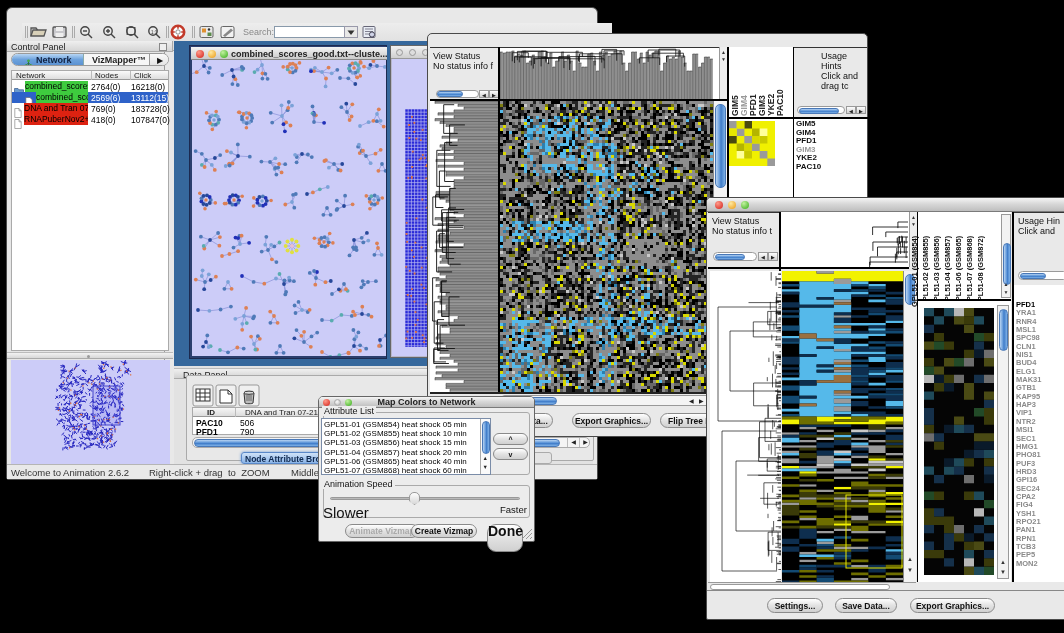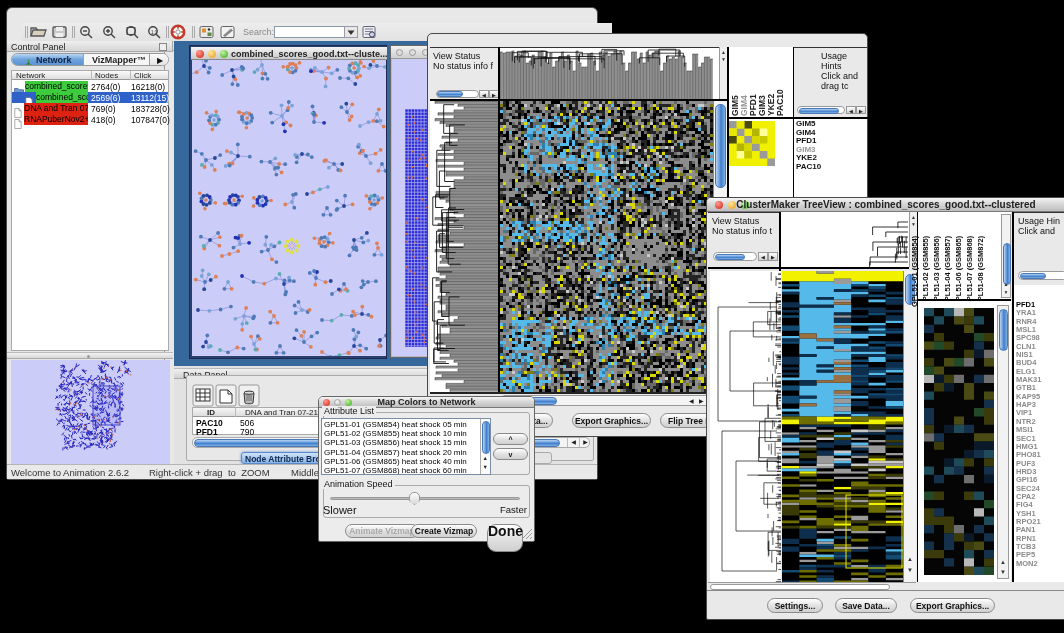--- a/index.html
+++ b/index.html
@@ -768,21 +768,20 @@
 <div class="btn" style="left:67px;top:379px;width:58px;height:15px;font-size:8.5px;line-height:14px;">Save Data...</div>
 <div class="btn" style="left:144px;top:379px;width:79px;height:15px;font-size:8.5px;line-height:14px;">Export Graphics...</div>
 <div class="btn" style="left:232px;top:379px;width:85px;height:15px;font-size:8.5px;line-height:14px;text-align:left;padding-left:7px;">Flip Tree Nodes</div>
 </div>
 
 <div class="win" id="tv2" style="left:706px;top:197px;width:374px;height:423px;border-radius:5px 5px 2px 2px;">
   <div class="tbar" style="height:14px;border-radius:4px 4px 0 0;">
     <div class="tl" style="left:8px;top:3px;width:8px;height:8px;background:radial-gradient(circle at 35% 30%,#ff9a8a,#e0443a 70%);"></div>
     <div class="tl" style="left:21px;top:3px;width:8px;height:8px;background:radial-gradient(circle at 35% 30%,#ffe9a0,#f0b03c 70%);"></div>
     <div class="tl" style="left:34px;top:3px;width:8px;height:8px;background:radial-gradient(circle at 35% 30%,#c2f2a0,#5fc040 70%);"></div>
-    <div class="abs" style="left:0;top:1px;width:358px;text-align:center;font-size:10px;font-weight:bold;color:#222;">ClusterMaker TreeView : combined_scores_good.txt--clustered</div>
   </div>
 
 <div class="pane" style="left:1px;top:14px;width:71px;height:55px;border-top:1px solid #333;">
   <div class="abs" style="left:4px;top:3px;font-size:9px;color:#111;line-height:10px;">View Status<br>No status info t</div>
   <div class="sbtrack" style="left:5px;top:39px;width:44px;height:9px;">
           <div class="sbthumb" style="left:1px;top:0.5px;width:30px;height:6.5px;"></div>
         </div>
   <div class="sbbtn" style="left:50px;top:39px;width:10px;height:9px;font-size:5px;line-height:9px;">◀</div>
   <div class="sbbtn" style="left:60px;top:39px;width:10px;height:9px;font-size:5px;line-height:9px;">▶</div>
 </div>
@@ -899,21 +898,21 @@
     <div class="abs" style="left:1.5px;top:36px;font-size:5.5px;color:#222;">▲</div>
     <div class="abs" style="left:1.5px;top:45px;font-size:5.5px;color:#222;">▼</div>
   </div>
 </div>
 <div class="btn" style="left:174px;top:36px;width:35px;height:12px;font-size:7px;line-height:11px;border-radius:6px;">^</div>
 <div class="btn" style="left:174px;top:51px;width:35px;height:12px;font-size:7px;line-height:11px;border-radius:6px;">v</div>
 <div class="abs" style="left:4px;top:88px;width:207px;height:33px;border:1px solid #aaa;border-radius:3px;"></div>
 <div class="abs" style="left:3px;top:82px;font-size:9px;color:#111;background:#ececec;padding:0 2px;">Animation Speed</div>
 <div class="abs" style="left:11px;top:100px;width:190px;height:3px;background:#b8b8b8;border-radius:2px;border:0.5px solid #999;"></div>
 <div class="abs" style="left:90px;top:95px;width:11px;height:13px;background:linear-gradient(#fdfdfd,#d8d8d8);border:1px solid #999;border-radius:5px 5px 5px 5px;clip-path:polygon(0 0,100% 0,100% 70%,50% 100%,0 70%);"></div>
-<div class="abs" style="left:4px;top:107px;font-size:11px;color:#111;">Slower</div>
+<div class="abs" style="left:4px;top:107px;font-size:15px;color:#111;">Slower</div>
 <div class="abs" style="left:181px;top:107px;font-size:9.5px;color:#111;">Faster</div>
 <div class="btn" style="left:26px;top:127px;width:74px;height:14px;font-size:8.5px;line-height:13px;color:#aaa;">Animate Vizmap</div>
 <div class="btn" style="left:92px;top:127px;width:66px;height:14px;font-size:8.5px;line-height:13px;">Create Vizmap</div>
 <div class="btn" style="left:168px;top:127px;width:36px;height:28px;font-size:14px;line-height:13px;">Done</div>
 <svg width="12" height="12" viewBox="0 0 12 12" style="position:absolute;right:1px;bottom:1px">
         <path d="M11 1 L1 11M11 5 L5 11M11 9 L9 11" stroke="#999" stroke-width="1"></path>
       </svg>
 </div>
 
 </div>

